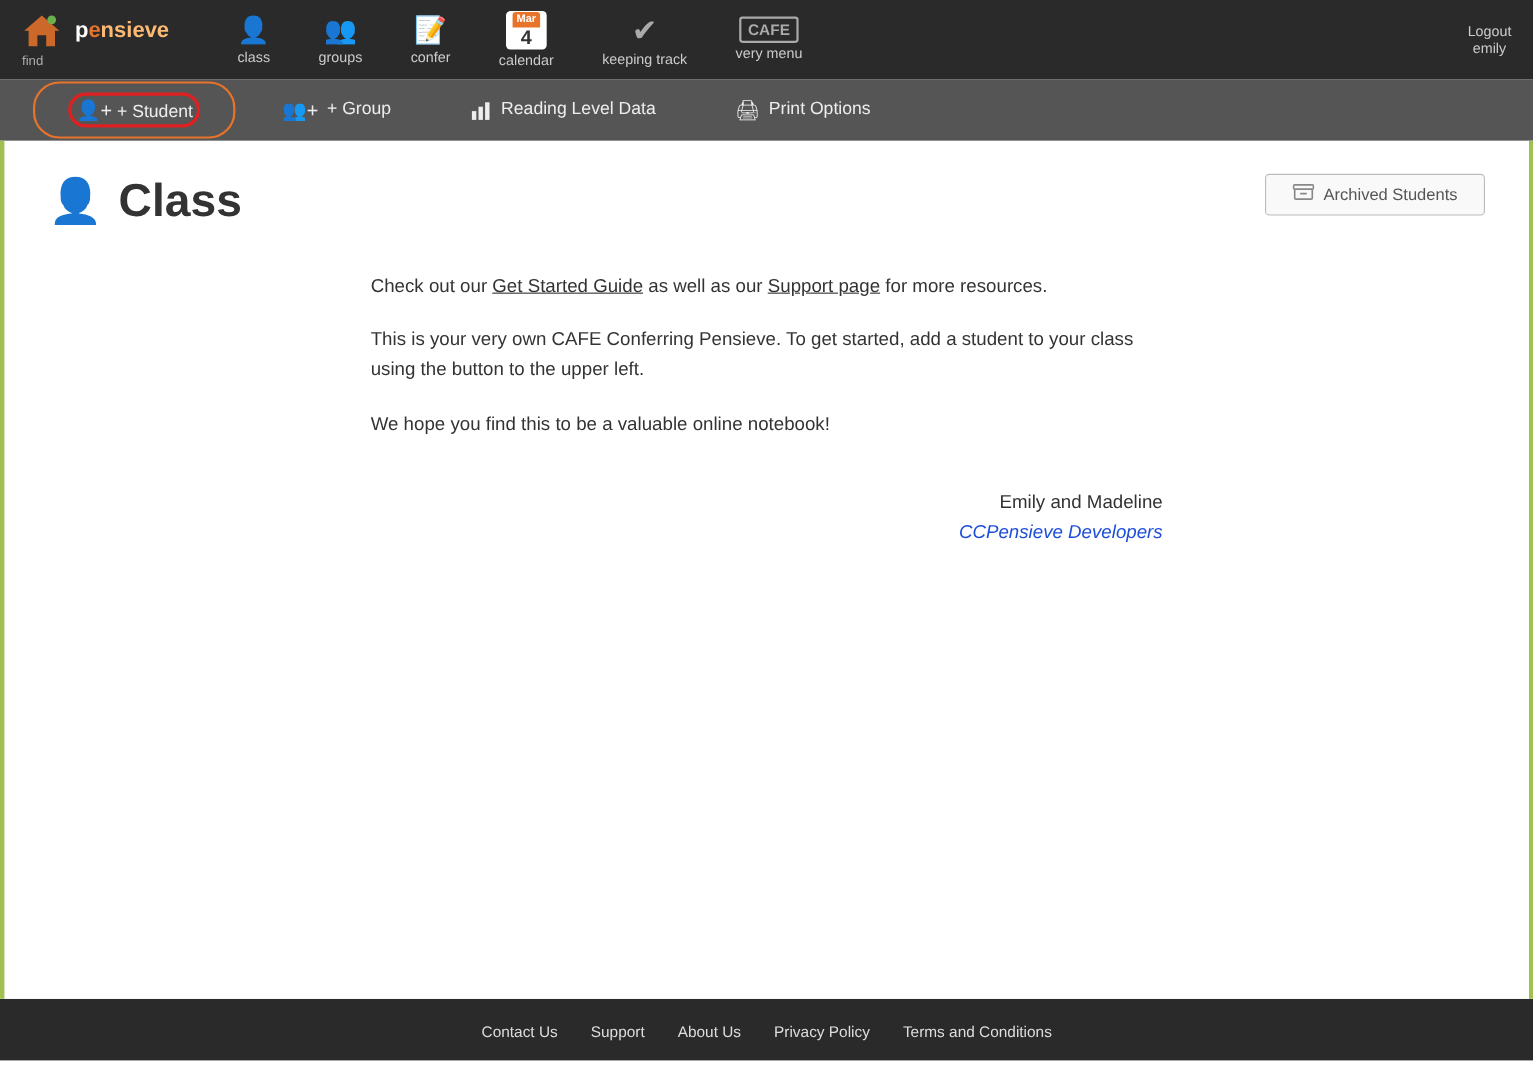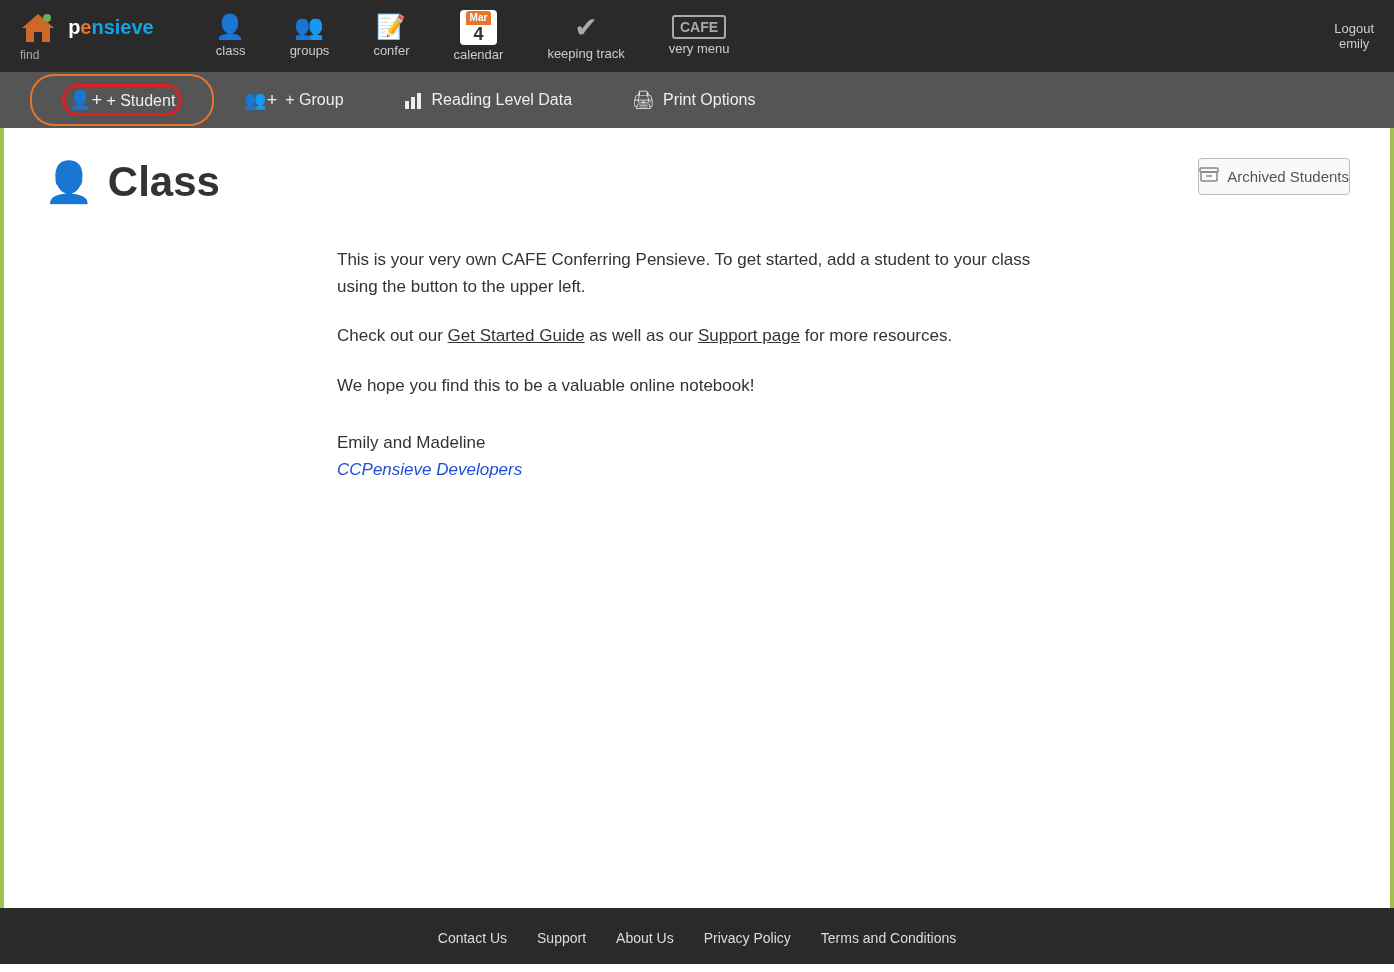--- a/index.html
+++ b/index.html
@@ -84,21 +84,21 @@
     }
     .nav-right a { color: #ccc; text-decoration: none; }
 
     
     .toolbar {
       background: #555;
       display: flex;
       align-items: center;
       height: 56px;
       padding: 0 30px;
-      gap: 0;
+      gap: 12px;
     }
     .toolbar-btn {
       display: flex;
       align-items: center;
       gap: 8px;
       color: #eee;
       font-size: 16px;
       padding: 8px 30px;
       cursor: pointer;
       border: none;
@@ -138,21 +138,21 @@
     }
     .archived-btn {
       position: absolute;
       top: 30px;
       right: 40px;
       display: flex;
       align-items: center;
       gap: 8px;
       border: 1px solid #bbb;
       background: #f9f9f9;
-      padding: 8px 0;
+      padding: 8px 24px;
       border-radius: 4px;
       cursor: pointer;
       font-size: 15px;
       color: #555;
     }
 
     .welcome-section {
       text-align: center;
       margin-top: 40px;
     }
@@ -167,22 +167,22 @@
       text-align: left;
       max-width: 720px;
       margin: 0 auto;
       font-size: 17px;
       color: #333;
       line-height: 1.6;
     }
     .welcome-body p { margin-bottom: 22px; }
     .welcome-body a { color: #333; text-decoration: underline; }
     .signature {
-      text-align: left;
-      margin-top: 30px;
+      text-align: right;
+      margin-top: 44px;
     }
     .signature-name {
       font-size: 17px;
       color: #333;
     }
     .signature-title {
       font-size: 17px;
       color: #1d4ed8;
       font-style: italic;
     }
@@ -227,21 +227,21 @@
 
 <nav class="top-nav">
   <div class="logo-area">
     <div class="logo-text">
       <span class="logo-pensieve">
         
         <svg width="36" height="36" viewBox="0 0 36 36" style="display:inline-block;vertical-align:middle;margin-right:6px">
           <polygon points="18,4 2,18 6,18 6,32 14,32 14,22 22,22 22,32 30,32 30,18 34,18" fill="#e8732a" opacity="0.85"></polygon>
           <circle cx="27" cy="8" r="4" fill="#6ab04c"></circle>
         </svg>
-        <span style="color:#fff;font-size:20px;font-weight:bold;">p</span><span style="color:#e8732a;font-size:20px;font-weight:bold;">e</span><span style="color:#0ea5e9;font-size:20px;font-weight:bold;">nsieve</span>
+        <span style="color:#fff;font-size:20px;font-weight:bold;">p</span><span style="color:#e8732a;font-size:20px;font-weight:bold;">e</span><span style="color:#fdba74;font-size:20px;font-weight:bold;">nsieve</span>
       </span>
       <span class="logo-home">find</span>
     </div>
   </div>
 
   <div class="nav-items">
     <a class="nav-item">
       <span class="nav-icon">👤</span>
       <span>class</span>
     </a>
@@ -316,24 +316,24 @@
         <rect x="2" y="5" width="16" height="9" rx="1" fill="none" stroke="#888" stroke-width="1.5"></rect>
         <line x1="7" y1="9" x2="13" y2="9" stroke="#888" stroke-width="1.5"></line>
       </svg>
     </span>
     <span>Archived Students</span>
   </button>
 
   <div class="welcome-section">
 
     <div class="welcome-body">
-      <p>This is your very own CAFE Conferring Pensieve. To get started, add a student to your class using the button to the upper left.</p>
       <p>
         <span>Check out our </span><a href="#">Get Started Guide</a><span> as well as our </span><a href="#">Support page</a><span> for more resources.</span>
       </p>
+      <p>This is your very own CAFE Conferring Pensieve. To get started, add a student to your class using the button to the upper left.</p>
       <p>We hope you find this to be a valuable online notebook!</p>
 
       <div class="signature">
         <div class="signature-name">Emily and Madeline</div>
         <div class="signature-title">CCPensieve Developers</div>
       </div>
     </div>
   </div>
 </main>
 

